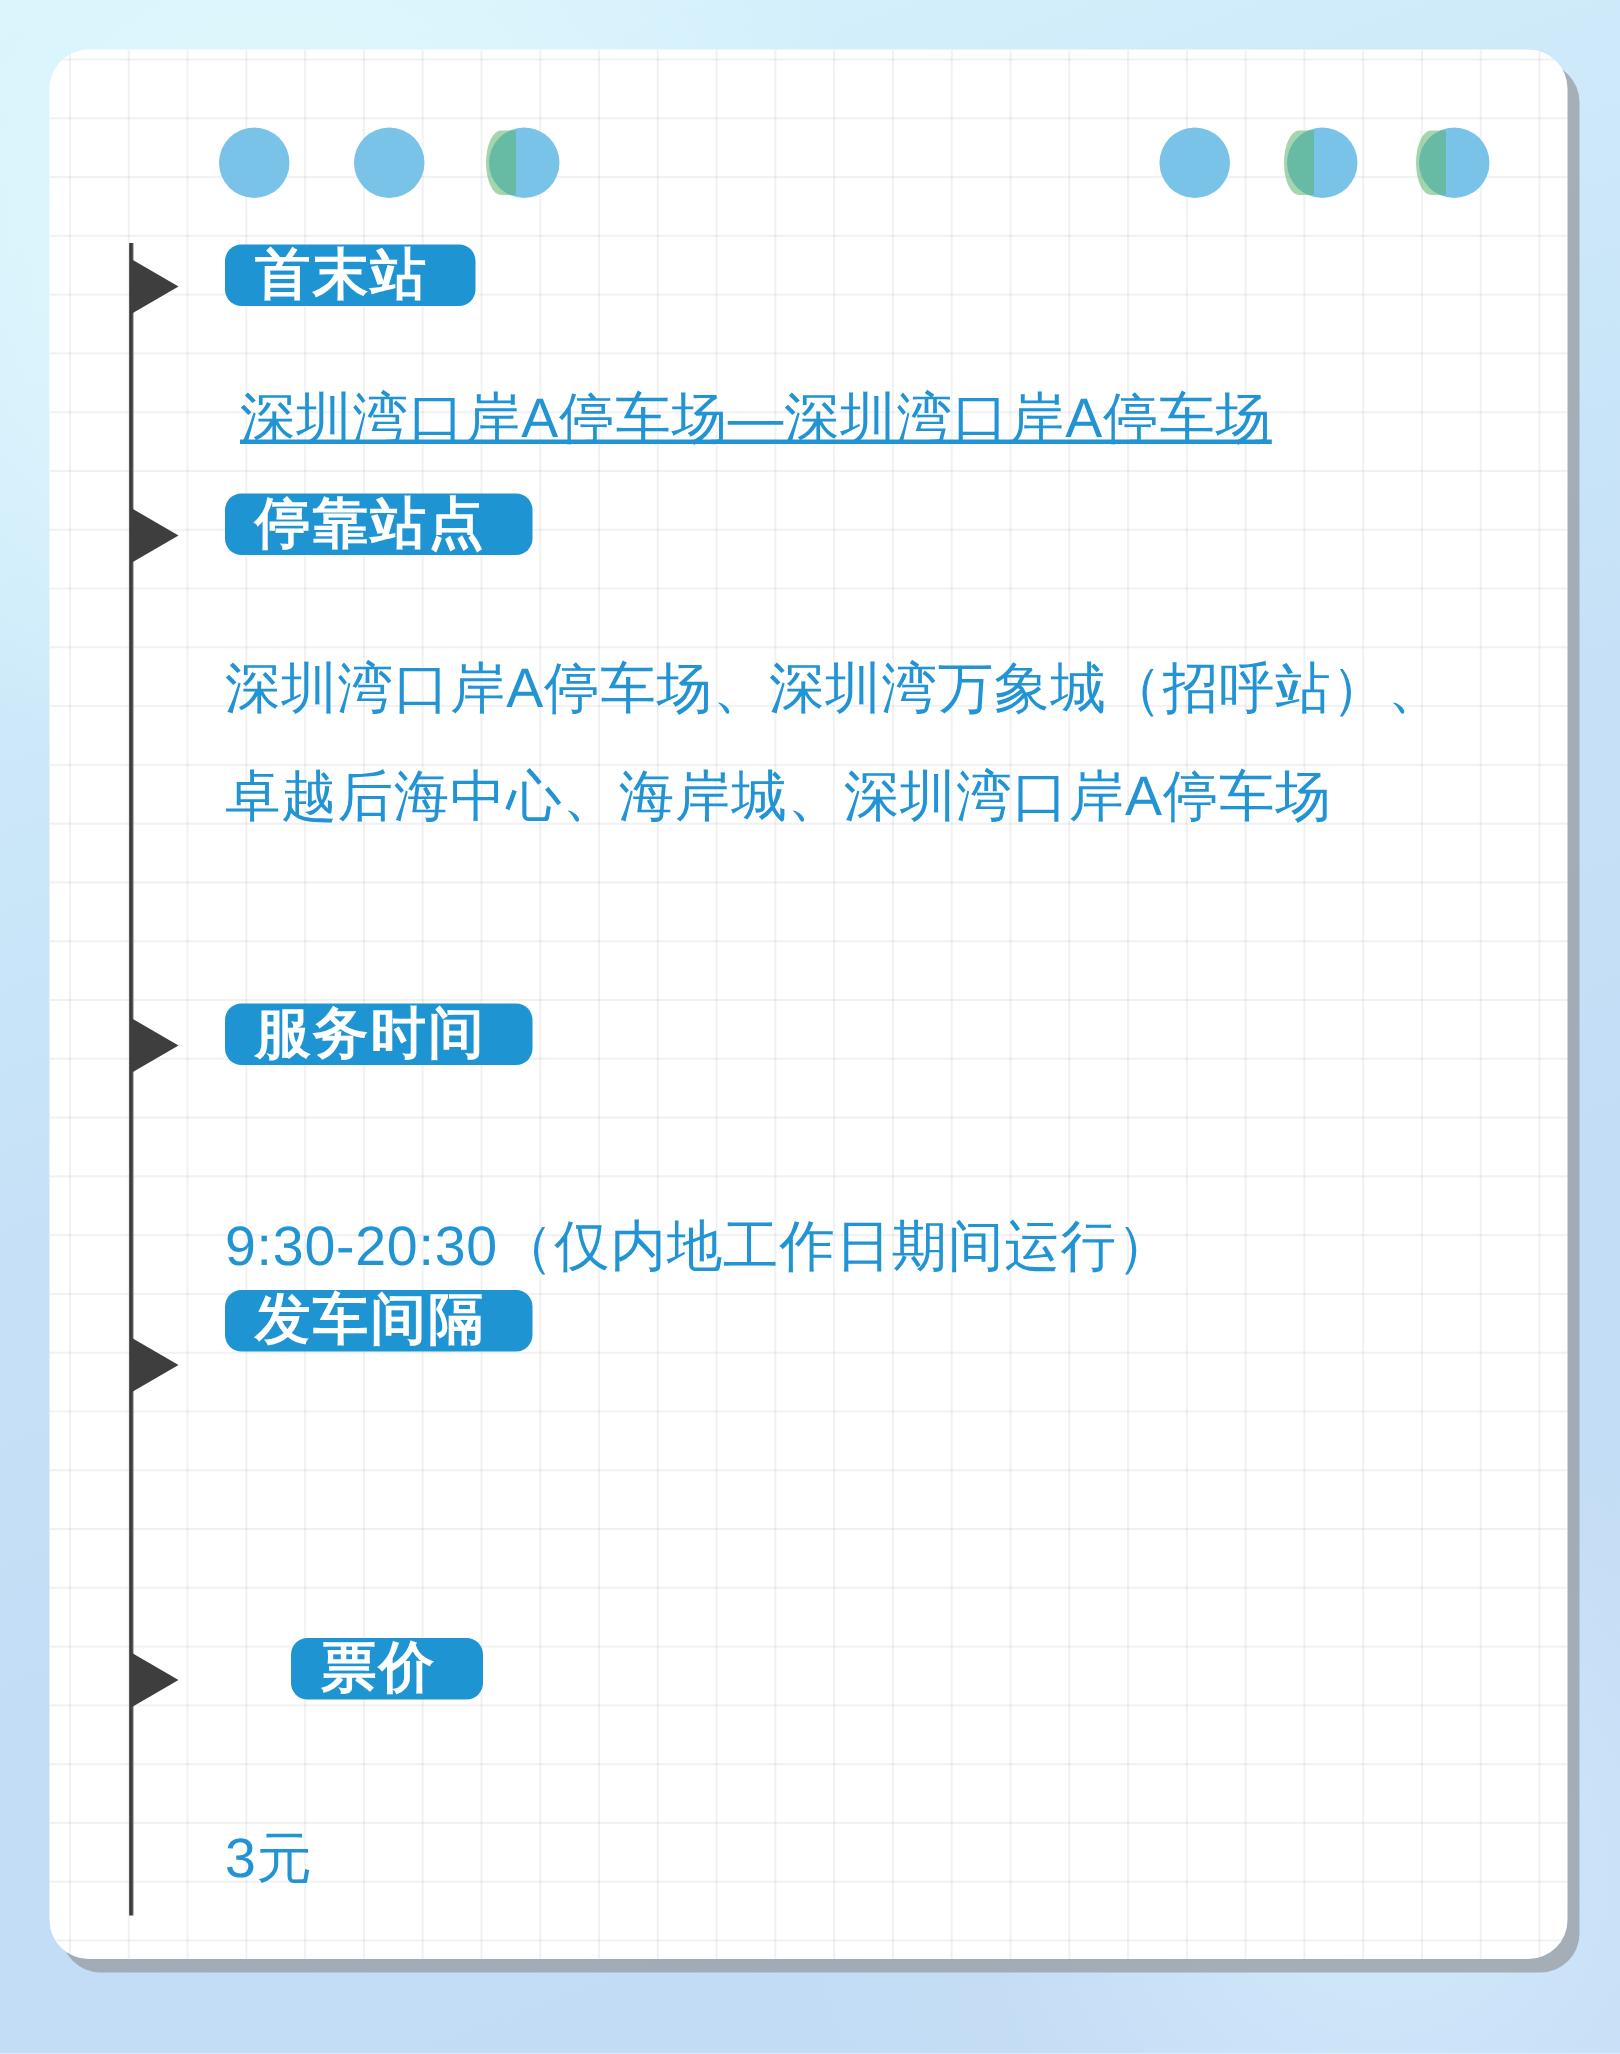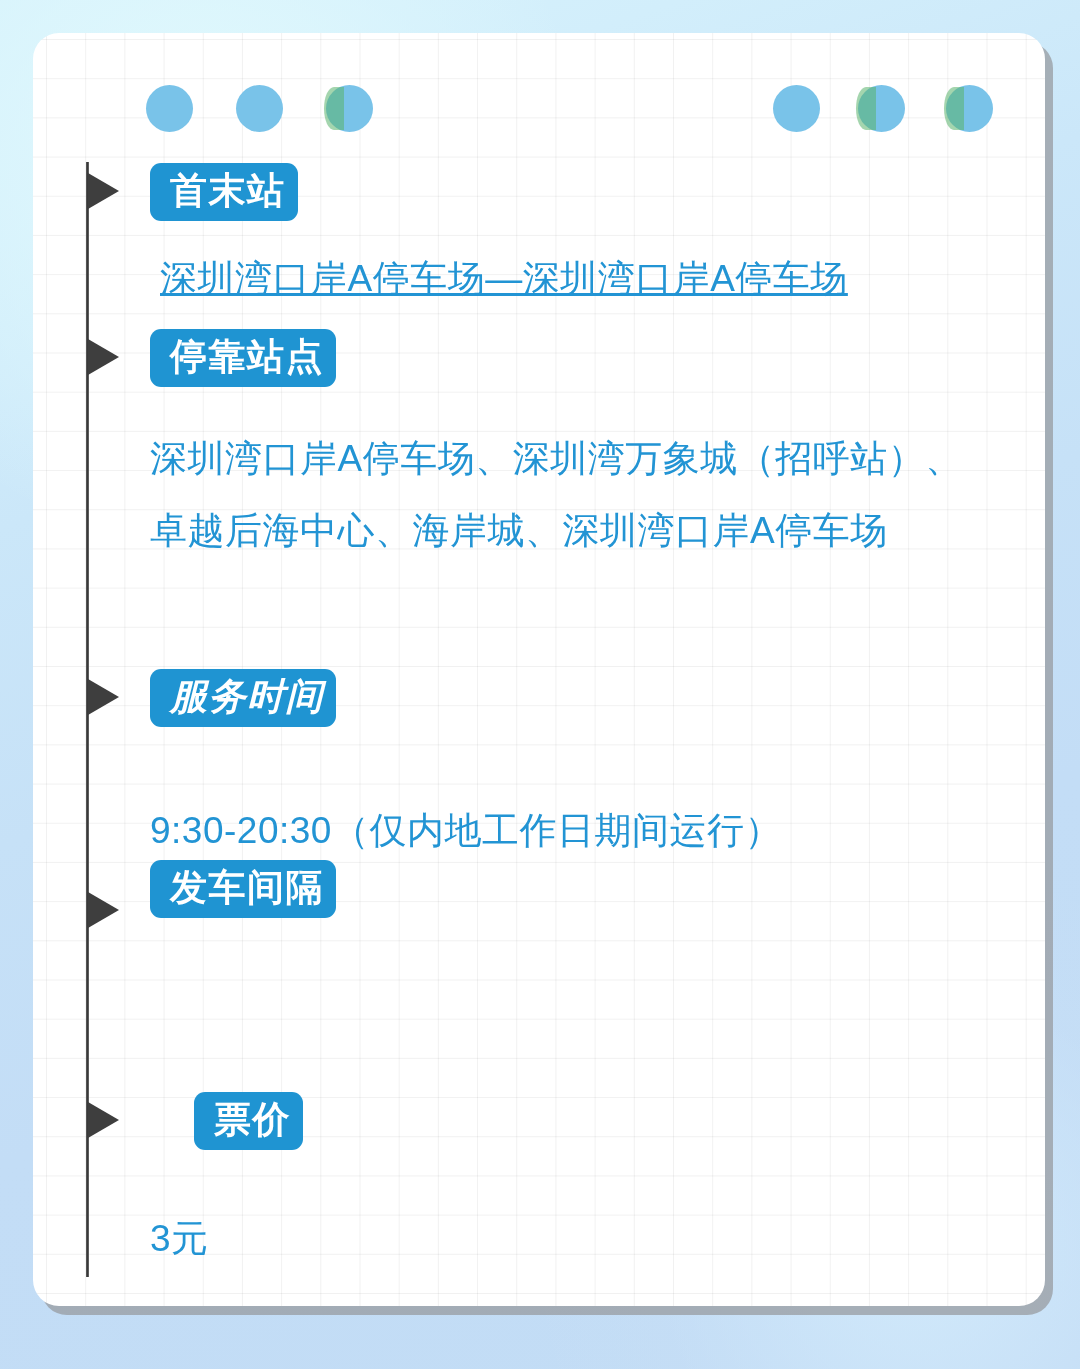--- a/index.html
+++ b/index.html
@@ -119,24 +119,24 @@
     position: absolute;
     display: inline-flex;
     align-items: center;
     justify-content: center;
     background: #1f94d2;
     color: #ffffff;
     border-radius: 11px;
     font-size: 37px;
     font-weight: bold;
     letter-spacing: 1.5px;
-    padding: 6px 12px 9px 20px;
+    padding: 6px 31px 9px 20px;
     line-height: 1;
     white-space: nowrap;
-    height: 58px;
+    height: 41px;
   }
 
   .body-text {
     position: absolute;
     color: #2294d4;
     font-size: 37px;
     line-height: 72px;
     letter-spacing: 0.5px;
     white-space: pre-wrap;
   }
@@ -166,21 +166,21 @@
   <div class="timeline-line"></div>
 
   <div class="content" id="content-root">
       <div class="tri" style="top: 140px;"></div>
       <div class="badge" style="top: 130px; left: 117px;">首末站</div>
       <div class="body-text" style="top: 210px; left: 127px; text-decoration: underline;">深圳湾口岸A停车场—深圳湾口岸A停车场</div>
       <div class="tri" style="top: 306px;"></div>
       <div class="badge" style="top: 296px; left: 117px;">停靠站点</div>
       <div class="body-text wrap" style="top: 390px; left: 117px;">深圳湾口岸A停车场、深圳湾万象城（招呼站）、卓越后海中心、海岸城、深圳湾口岸A停车场</div>
       <div class="tri" style="top: 646px;"></div>
-      <div class="badge" style="top: 636px; left: 117px; font-style: italic;">服务时间</div>
+      <div class="badge" style="top: 636px; left: 117px;">服务时间</div>
       <div class="body-text" style="top: 762px; left: 117px;">9:30-20:30（仅内地工作日期间运行）</div>
       <div class="tri" style="top: 859px;"></div>
       <div class="badge" style="top: 827px; left: 117px;">发车间隔</div>
       <div class="tri" style="top: 1069px;"></div>
       <div class="badge" style="top: 1059px; left: 117px; margin-left: 44px;">票价</div>
       <div class="body-text" style="top: 1170px; left: 117px;">3元</div>
     </div>
 </div>
 
 </body></html>

